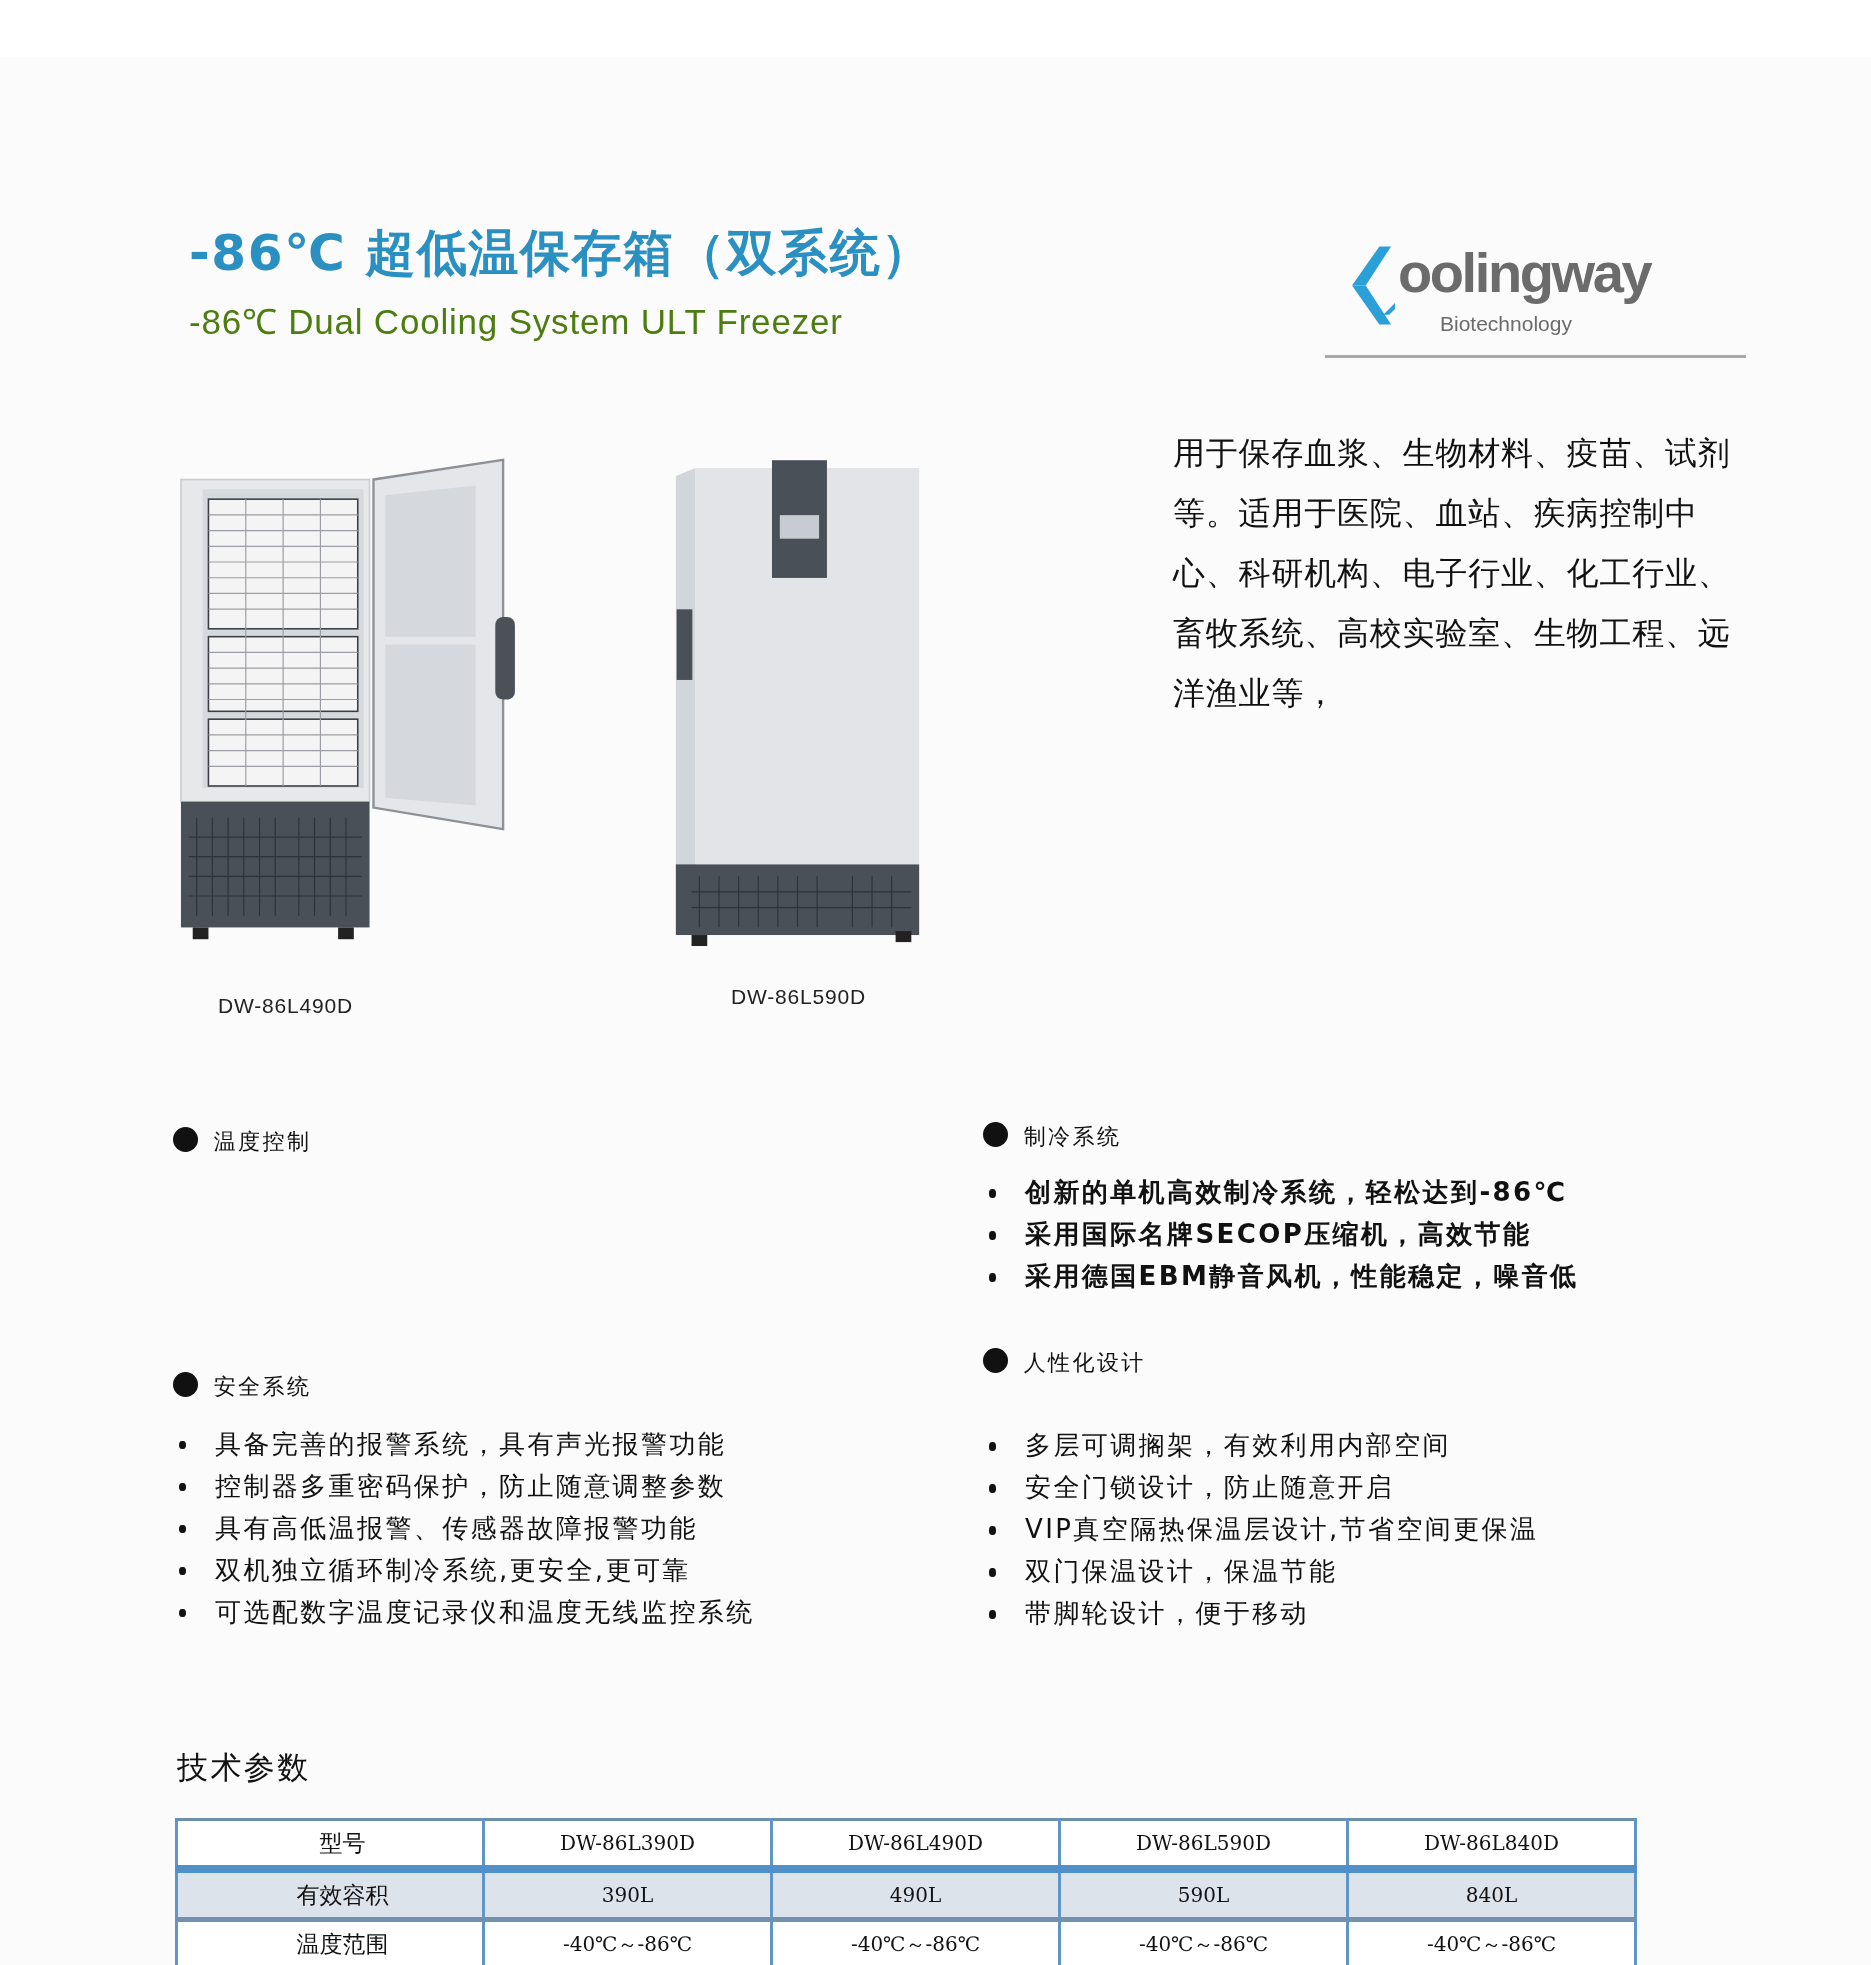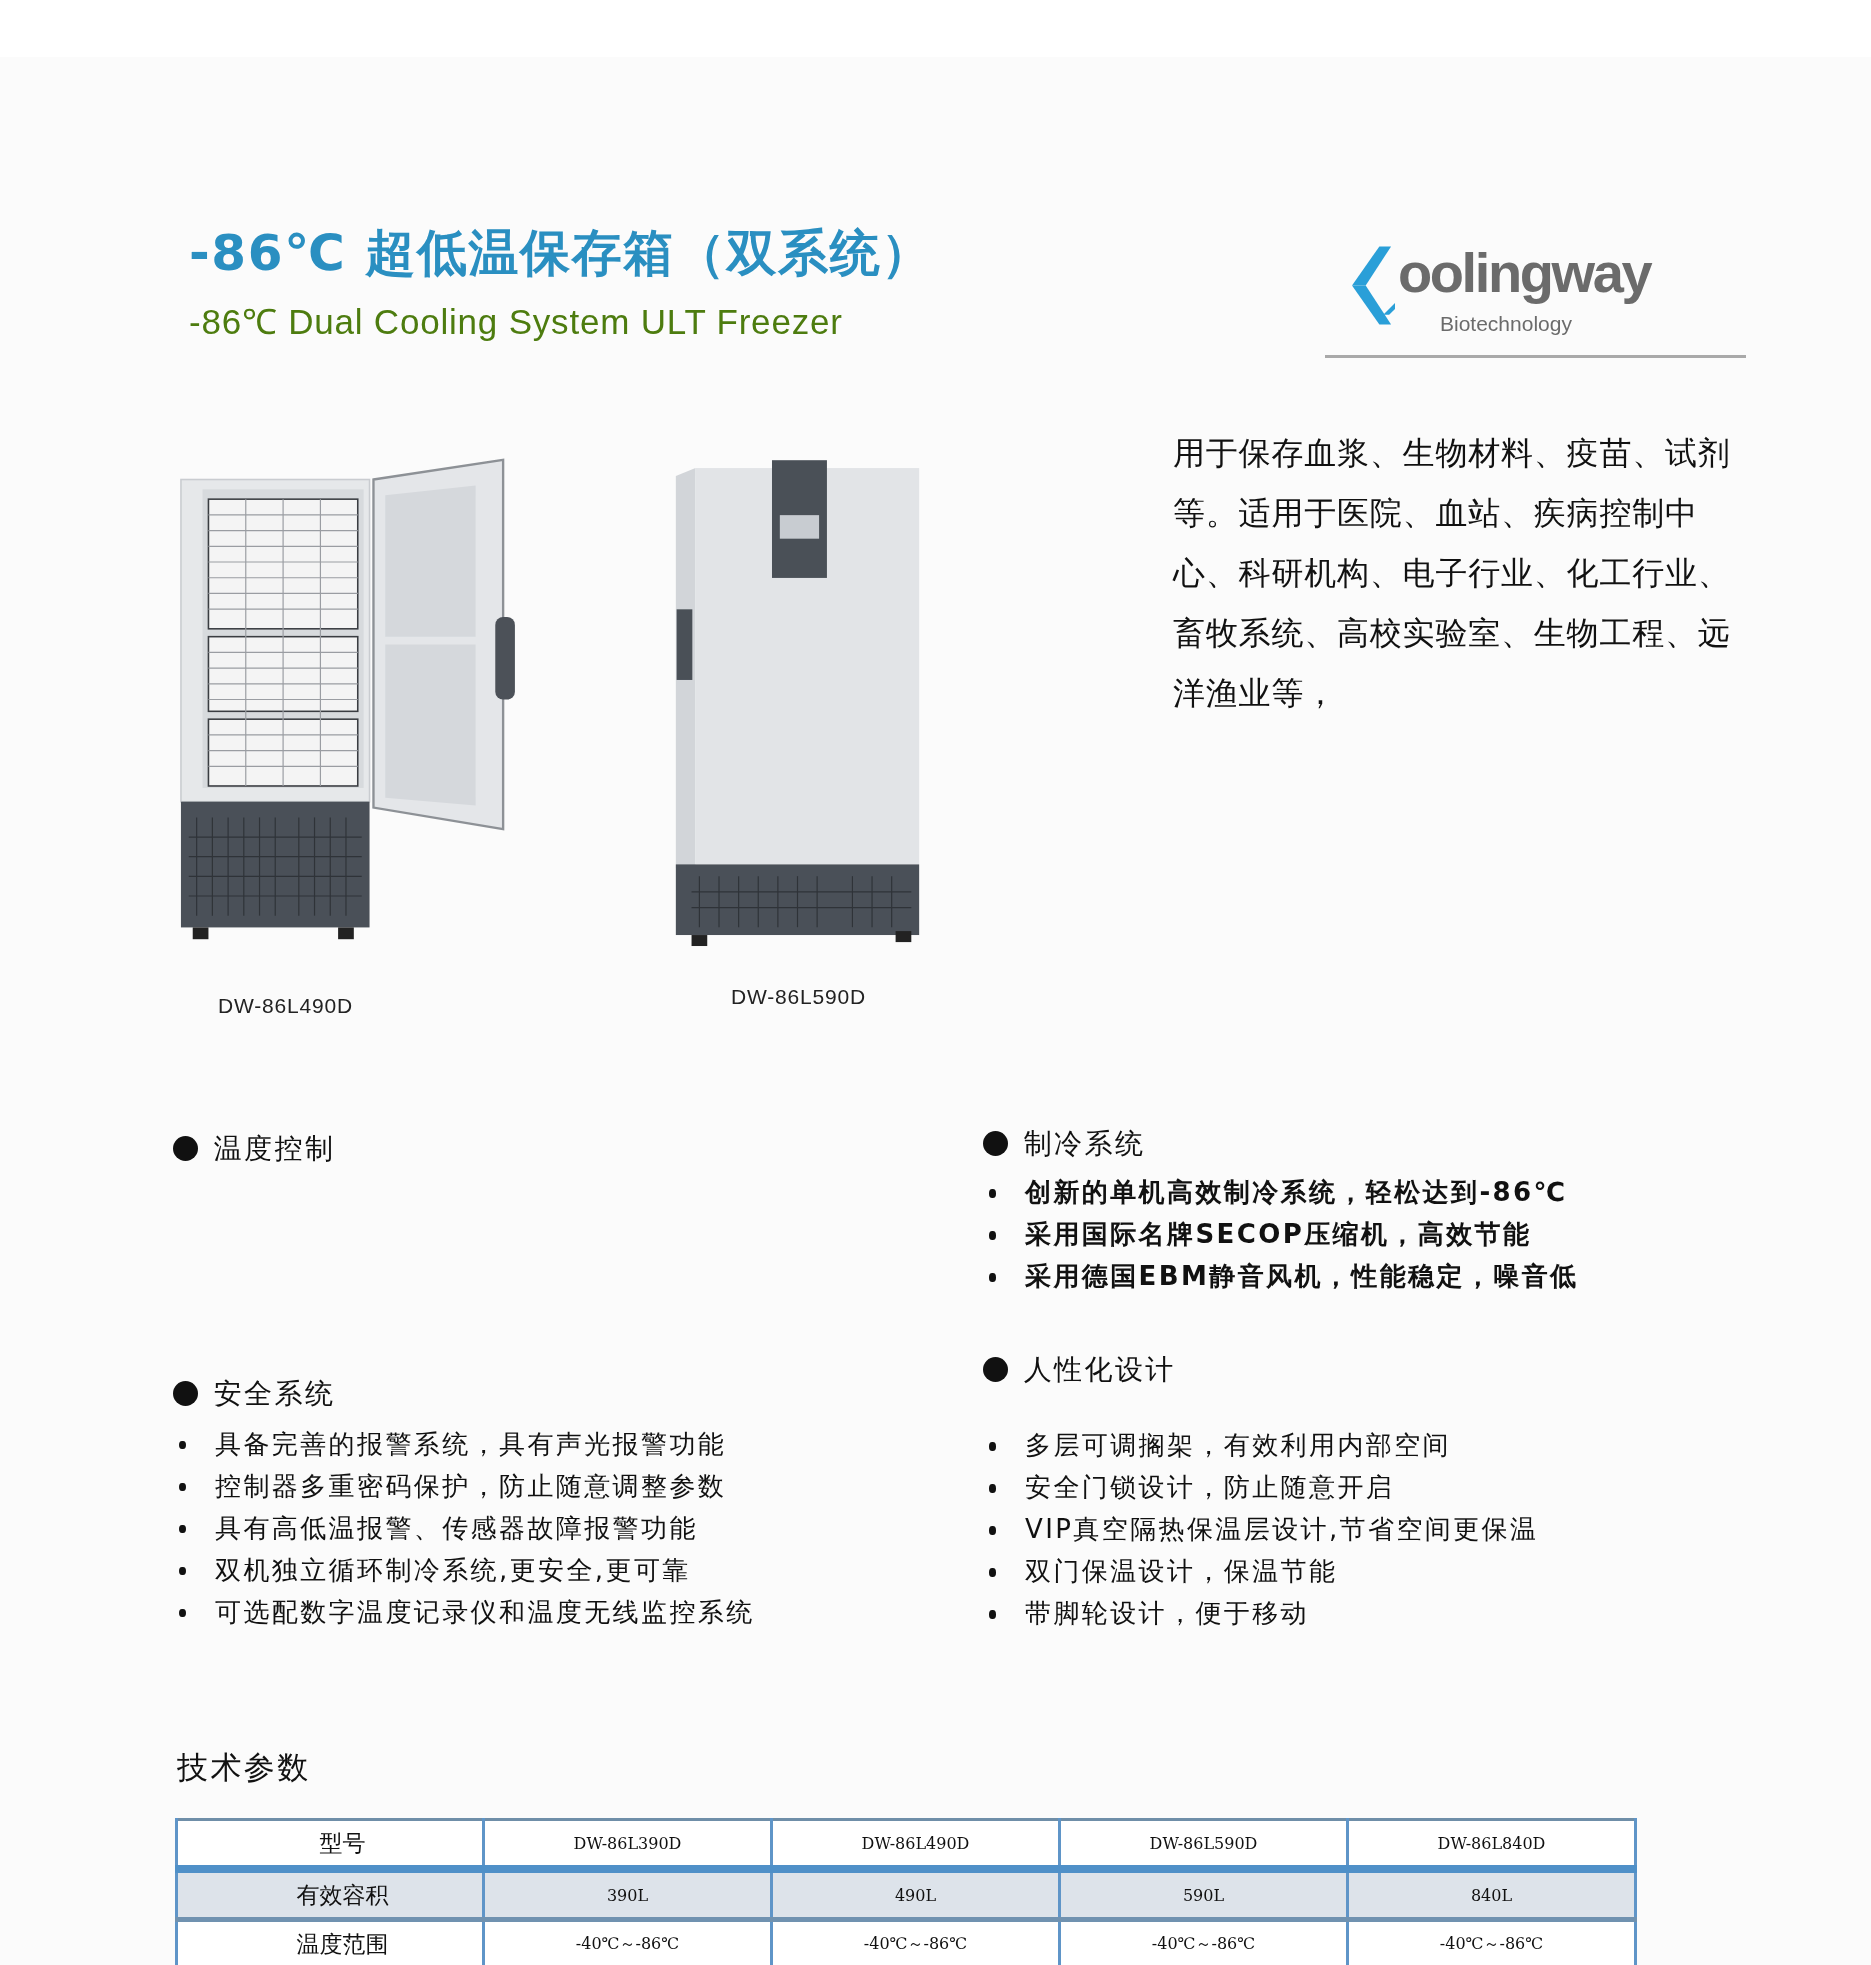--- a/index.html
+++ b/index.html
@@ -22,30 +22,30 @@
 
   
   .product { position:absolute; }
   .product-label { position:absolute; font-size:21px; color:#222; font-family:"Liberation Sans", sans-serif; white-space:nowrap; letter-spacing:0.8px; }
 
   
   .intro { position:absolute; left:1173px; top:423px; width:558px; font-size:32px; line-height:60px; color:#111; letter-spacing:0.8px; }
 
   
   .section { position:absolute; }
-  .section-head { display:flex; align-items:center; font-size:28px; color:#111; letter-spacing:2.4px; height:43px; }
+  .section-head { display:flex; font-size:22px; color:#111; letter-spacing:2.4px; height:43px; }
   .dot { width:25px; height:25px; border-radius:50%; background:#111; margin-right:15.7px; flex:none; }
   .bullets { list-style:none; margin:0; padding:0; }
   .bullets li { position:relative; padding-left:42px; font-size:26px; letter-spacing:2.4px; height:42px; line-height:42px; white-space:nowrap; color:#111; }
   .bullets li::before { content:""; position:absolute; left:6.3px; top:18px; width:6.3px; height:8.6px; border-radius:50%; background:#111; }
 
   
   .spec-title { position:absolute; left:177px; top:1747px; font-size:31px; letter-spacing:2.4px; color:#111; }
   .spec-table { position:absolute; left:175px; top:1818px; width:1462px; border-collapse:collapse; table-layout:fixed; border:3.9px solid #6f8ea8; }
-  .spec-table td { height:44px; font-size:16px; border-left:3.1px solid #5f95c8; border-right:3.1px solid #5f95c8; border-bottom:5.5px solid #7092b0; text-align:center; font-family:"DejaVu Serif", "Liberation Serif", serif; color:#111; padding:0; }
+  .spec-table td { height:44px; font-size:20px; border-left:3.1px solid #5f95c8; border-right:3.1px solid #5f95c8; border-bottom:5.5px solid #7092b0; text-align:center; font-family:"DejaVu Serif", "Liberation Serif", serif; color:#111; padding:0; }
   .spec-table td.param { text-align:center; padding-left:25px; font-family:"DejaVu Sans", sans-serif; font-size:23px; }
   .spec-table tr.header-row td { border-bottom:8.6px solid #4f90c8; }
   .spec-table tr:nth-child(even) td { background:#dde3ea; }
   .spec-table tr:nth-child(odd) td { background:#ffffff; }
   .col-param { width:307px; }
 </style>
 </head>
 <body>
 
 <div class="page-bg"></div>

